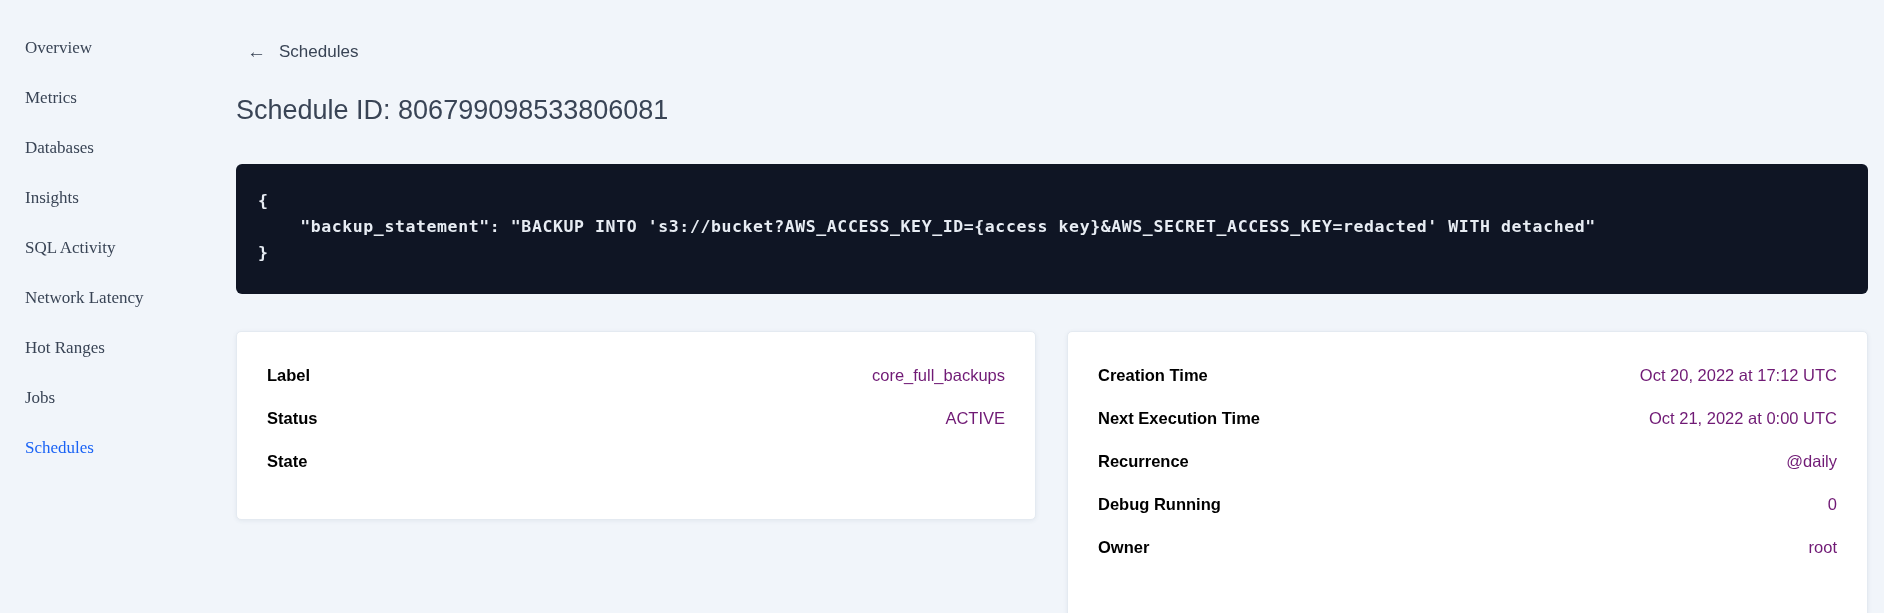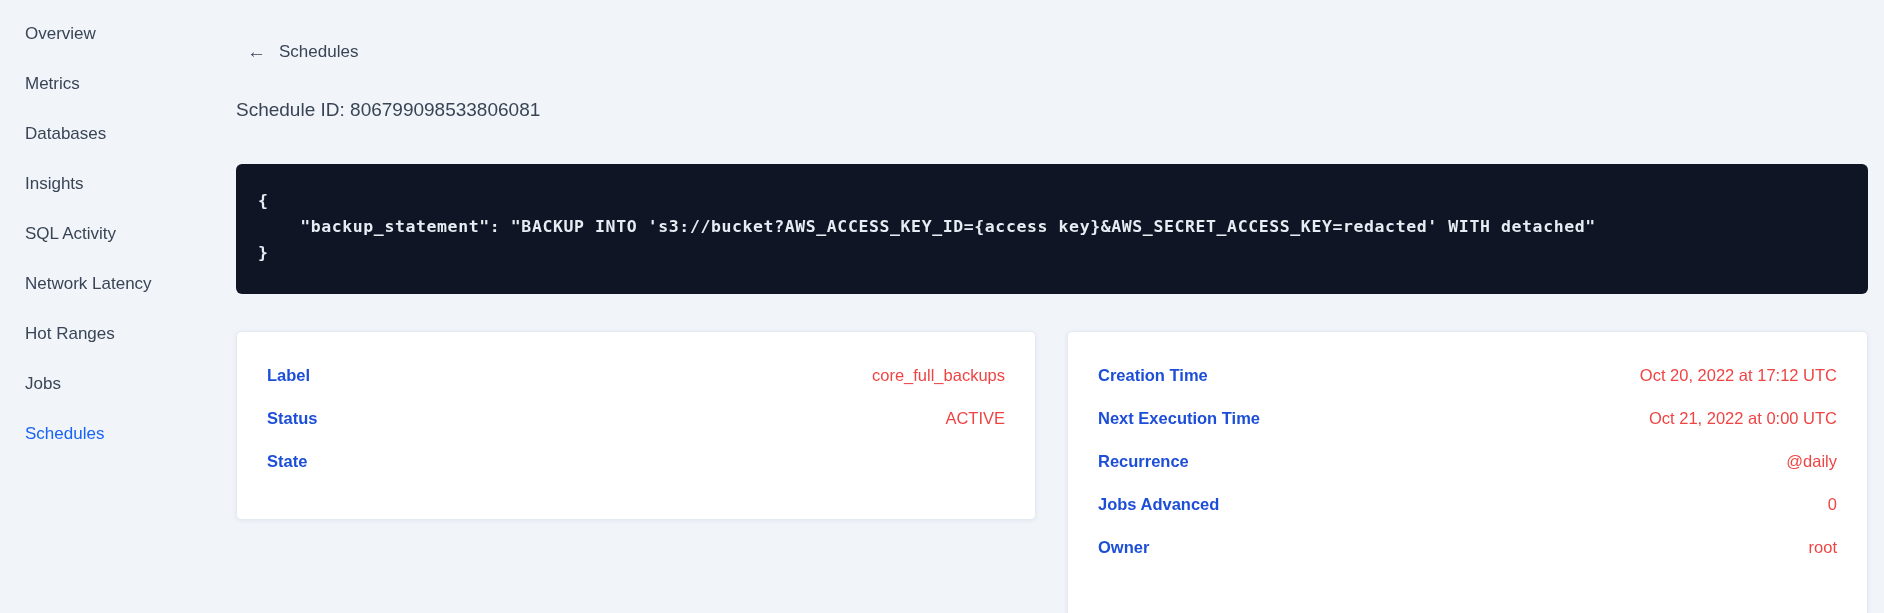--- a/index.html
+++ b/index.html
@@ -12,21 +12,22 @@
     background: #f1f5fa;
     font-family: "Liberation Sans", sans-serif;
     color: #394455;
   }
 
   
   .sidebar {
     position: absolute;
     left: 0; top: 0;
     width: 236px;
-    padding-top: 9px;
+    padding-top: 23px;
+    font-family: Liberation Serif, serif;
   }
   .nav-item {
     height: 50px;
     display: flex;
     align-items: center;
     padding-left: 25px;
     font-size: 17px;
     color: #394455;
     cursor: pointer;
     user-select: none;
@@ -52,21 +53,21 @@
     text-decoration: none;
   }
   .back-arrow {
     font-size: 19px;
     line-height: 1;
     position: relative;
     top: -1px;
   }
   .page-title {
     margin: 32px 0 0 0;
-    font-size: 19px;
+    font-size: 27px;
     font-weight: 400;
     line-height: 30px;
     color: #394455;
   }
 
   
   .code-block {
     margin: 39px 0 0 0;
     background: #0f1524;
     color: #e7ecf3;
@@ -100,22 +101,22 @@
 
   .row {
     display: flex;
     justify-content: space-between;
     align-items: baseline;
     line-height: 22px;
     margin-bottom: 21px;
     font-size: 16.5px;
   }
   .row:last-of-type { margin-bottom: 0; }
-  .row-label { font-weight: bold; color: #1d4ed8; }
-  .row-value { color: #ef4444; text-align: right; }
+  .row-label { font-weight: bold; color: #000000; }
+  .row-value { color: #701a75; text-align: right; }
 </style>
 </head>
 <body>
 
 <div class="app">
 
   <nav class="sidebar">
 
       <div class="nav-item">Overview</div>
 
@@ -183,21 +184,21 @@
             <span class="row-label">Next Execution Time</span>
             <span class="row-value">Oct 21, 2022 at 0:00 UTC</span>
           </div>
 
           <div class="row">
             <span class="row-label">Recurrence</span>
             <span class="row-value">@daily</span>
           </div>
 
           <div class="row">
-            <span class="row-label">Jobs Advanced</span>
+            <span class="row-label">Debug Running</span>
             <span class="row-value">0</span>
           </div>
 
           <div class="row">
             <span class="row-label">Owner</span>
             <span class="row-value">root</span>
           </div>
 
       </section>
 

